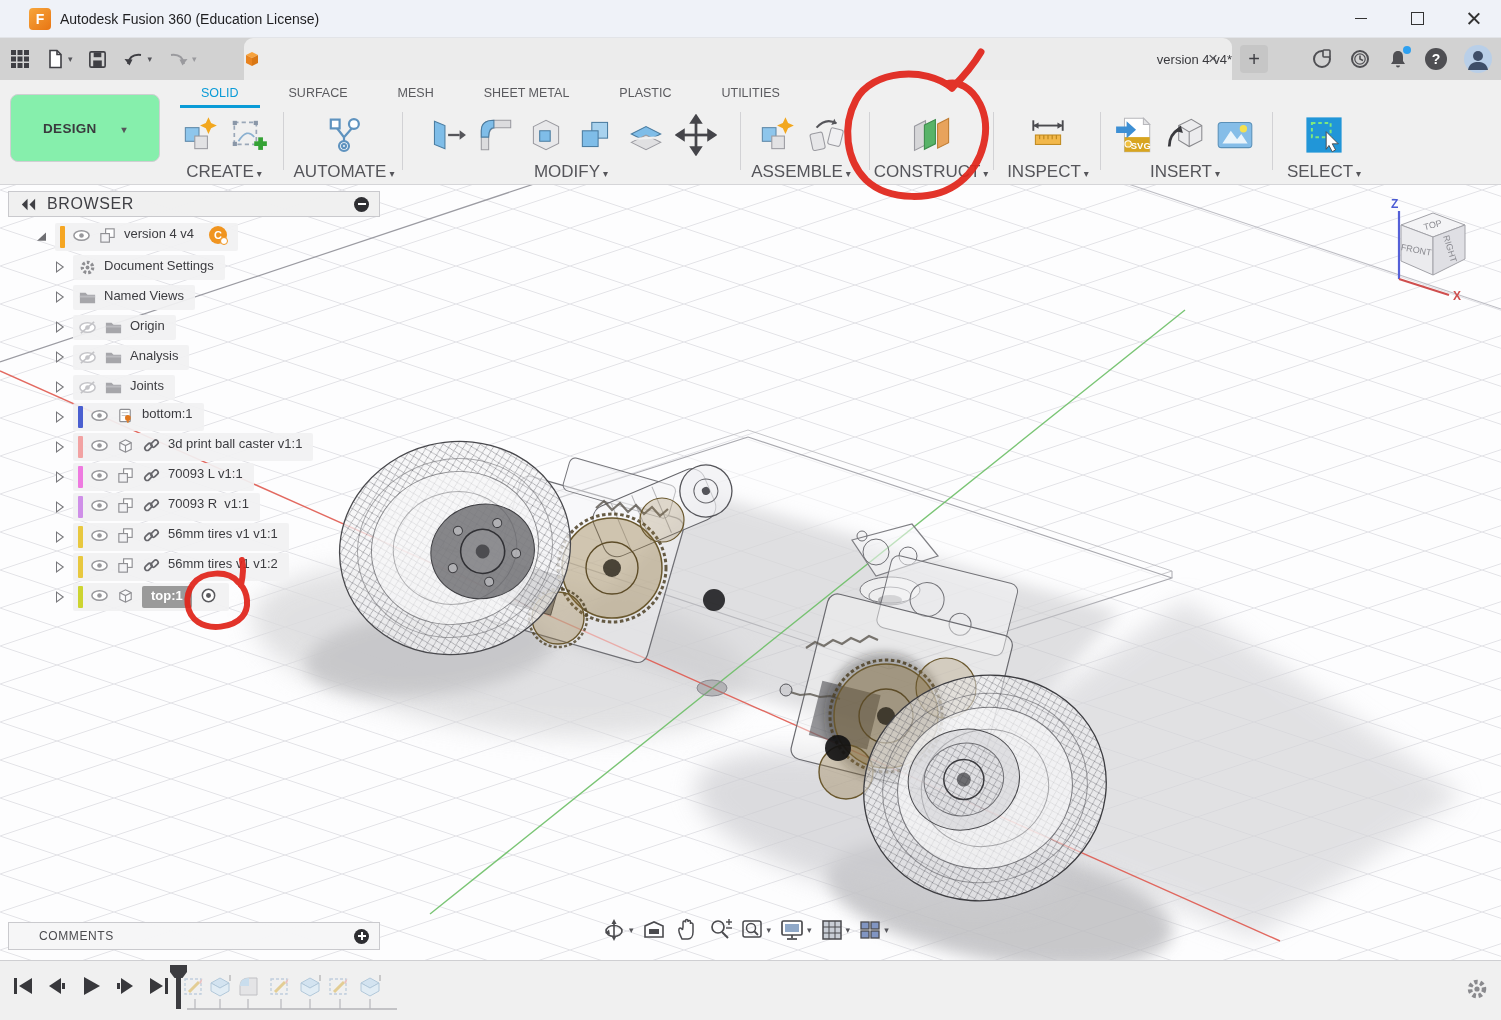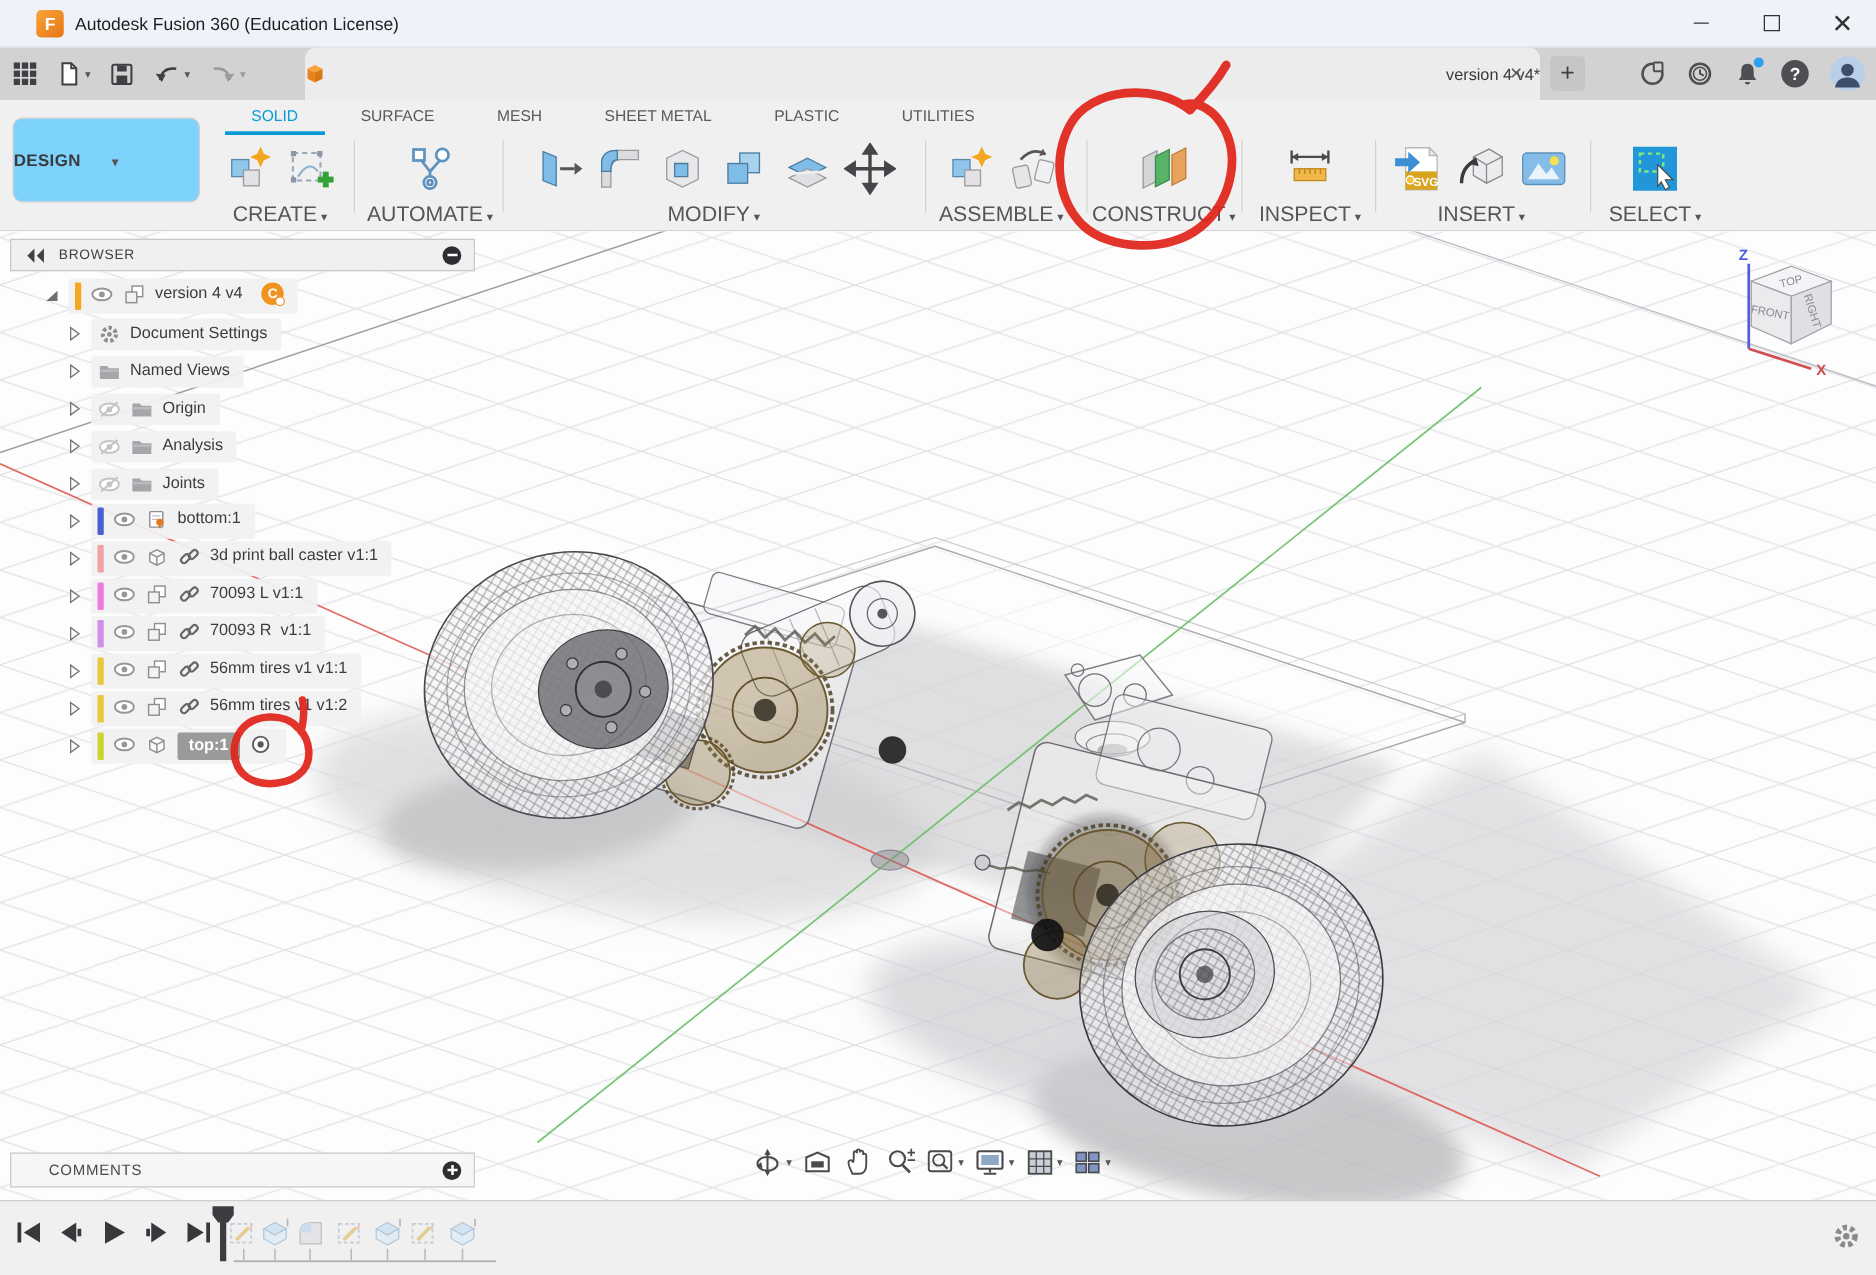--- a/index.html
+++ b/index.html
@@ -29,39 +29,39 @@
   .doctab .title{font-size:13px;color:#3a3a3e;}
   .tabclose{position:absolute;right:14px;top:0;height:42px;display:flex;align-items:center;
     font-size:17px;color:#55555a;}
   .plusbtn{position:absolute;left:1240px;top:7px;width:28px;height:28px;background:#c6c6c6;
     border-radius:4px;display:flex;align-items:center;justify-content:center;
     font-size:20px;color:#3f3f44;}
   .ab-right{position:absolute;right:8px;top:0;height:42px;display:flex;align-items:center;gap:16px;}
   
   .ribbon{position:absolute;left:0;top:80px;width:100%;height:105px;background:#f0f0f0;
     border-bottom:1px solid #d5d5d8;box-sizing:border-box;}
-  .design-btn{position:absolute;left:10px;top:14px;width:148px;height:66px;background:#7dd3fc;
-    border:1px solid #cfcfd2;border-radius:8px;display:flex;align-items:center;justify-content:flex-start;
+  .design-btn{position:absolute;left:10px;top:14px;width:148px;height:66px;background:#86efac;
+    border:1px solid #cfcfd2;border-radius:8px;display:flex;align-items:center;justify-content:center;
     gap:22px;font-size:13.5px;font-weight:bold;color:#3a3a3e;letter-spacing:.3px;}
   .caret::after{content:"▾";font-size:10px;color:#55555a;margin-left:3px;}
   .tabstrip{position:absolute;left:176px;top:2px;display:flex;align-items:flex-end;height:26px;}
   .rtab{font-size:12.5px;color:#5a5a5e;padding:0 21px 5px;margin:0 4px;border-bottom:3px solid transparent;}
   .rtab.active{color:#0a9bd7;border-bottom-color:#0a9bd7;}
   .rgroup{position:absolute;top:30px;height:72px;text-align:center;}
   .gicons{display:flex;justify-content:center;align-items:center;gap:8px;height:50px;}
   .glabel{font-size:17px;color:#55555a;margin-top:2px;white-space:nowrap;}
   .rdiv{position:absolute;top:32px;width:1px;height:58px;background:#d2d2d5;}
   
   .main{position:absolute;left:0;top:185px;width:1501px;height:775px;background:#fdfdfe;overflow:hidden;}
   .scene{position:absolute;left:0;top:0;}
   
   .browser{position:absolute;left:8px;top:6px;width:372px;}
   .bheader{height:26px;background:rgba(240,240,240,0.97);border:1px solid #c9c9cd;
     display:flex;align-items:center;padding:0 10px;box-sizing:border-box;}
-  .bheader .bt{font-size:11px;color:#3f3f44;letter-spacing:.6px;margin-left:9px;}
+  .bheader .bt{font-size:16px;color:#3f3f44;letter-spacing:.6px;margin-left:9px;}
   .circbtn{margin-left:auto;width:15px;height:15px;border-radius:50%;background:#2e2e32;position:relative;}
   .circbtn::after{content:"";position:absolute;left:3.5px;top:6.5px;width:8px;height:2px;background:#fff;}
   .circbtn.plus::before{content:"";position:absolute;left:6.5px;top:3.5px;width:2px;height:8px;background:#fff;}
   .btree{margin-top:5px;}
   .brow{height:30px;display:flex;align-items:center;}
   .tri{width:15px;height:16px;margin-left:44px;flex:none;}
   .tri.root{margin-left:26px;}
   .pill{display:inline-flex;gap:7px;background:rgba(241,241,242,0.93);
     padding:3px 11px 3px 5px;border-radius:2px;margin-left:6px;}
   .cbar{width:5px;height:22px;border-radius:1px;flex:none;}

